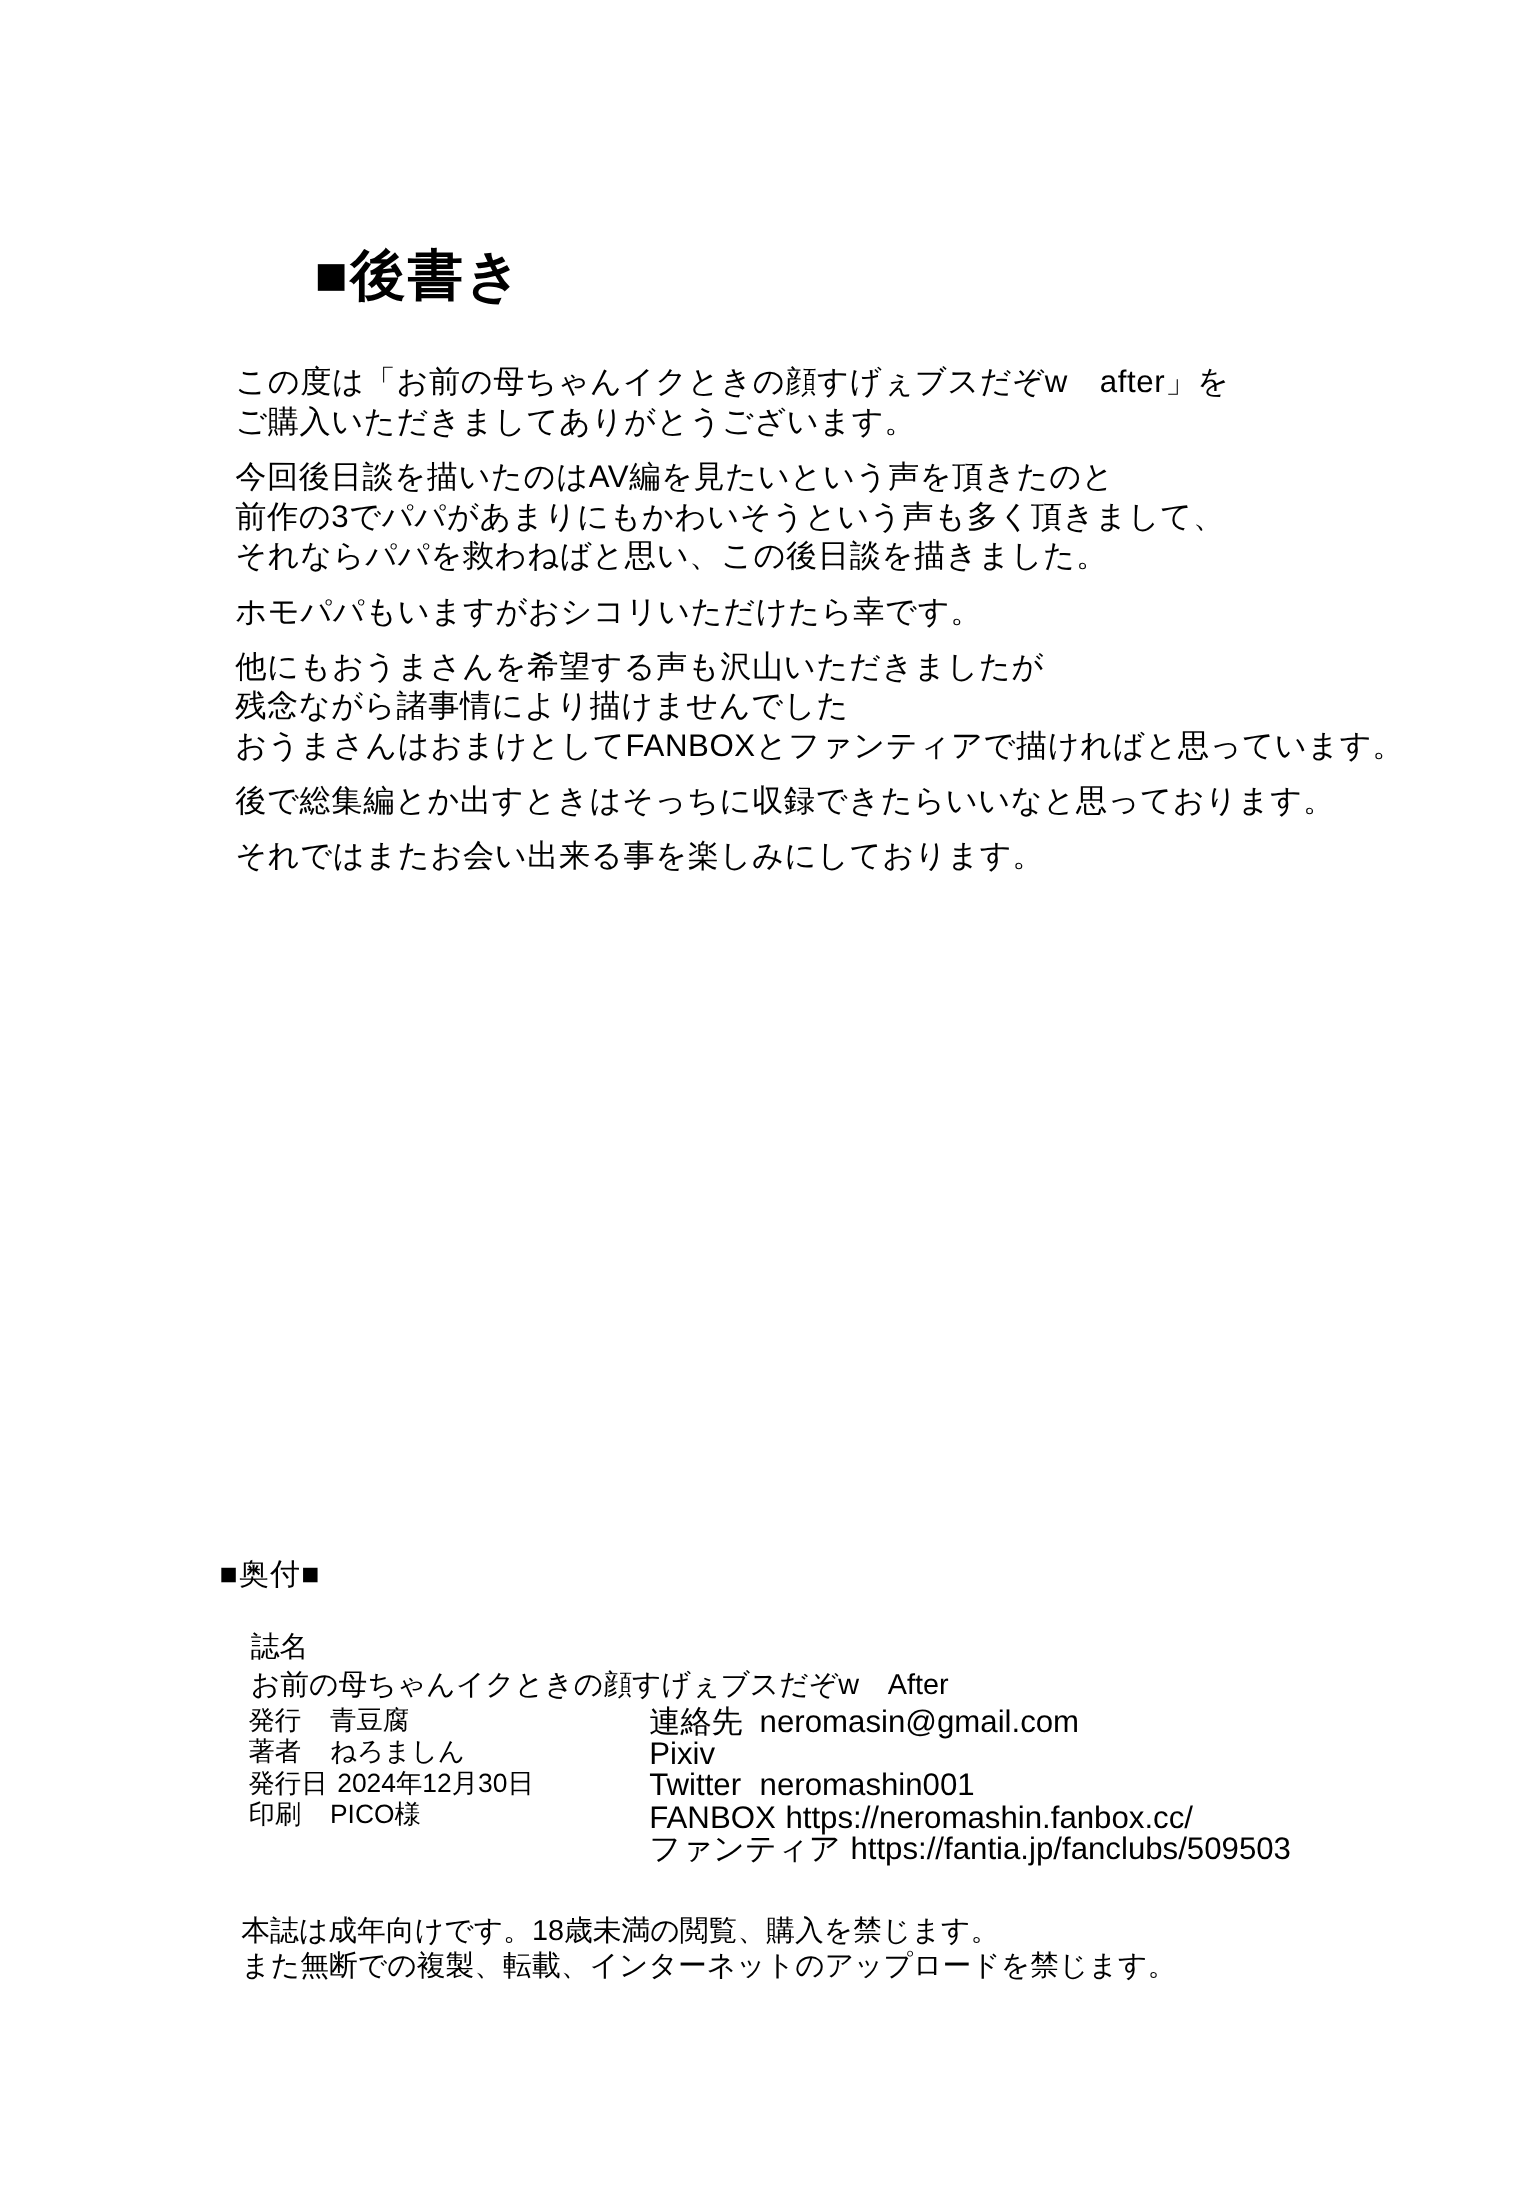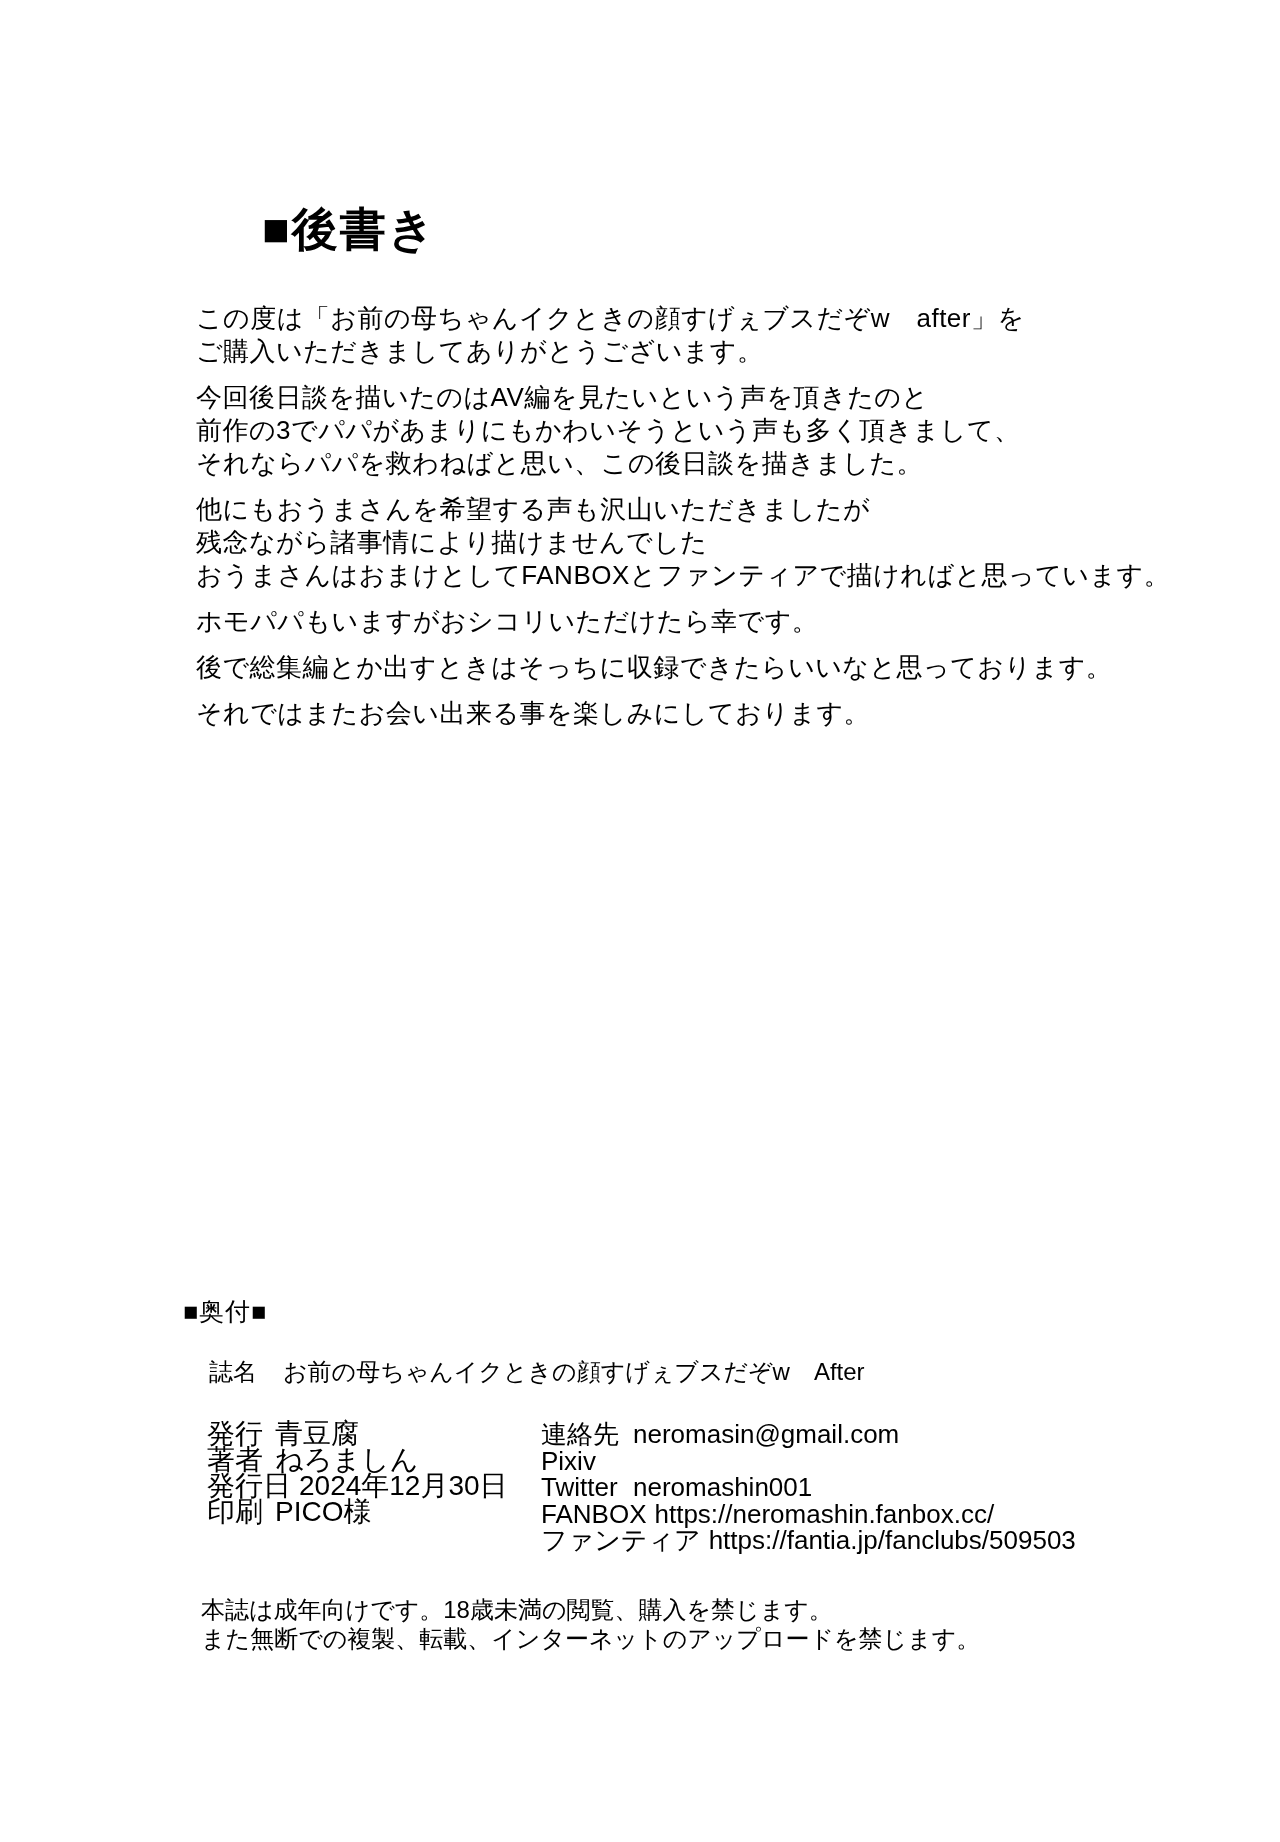--- a/index.html
+++ b/index.html
@@ -55,29 +55,30 @@
     letter-spacing: 1px;
     white-space: nowrap;
   }
   .book-title-row {
     position: absolute;
     left: 209px;
     top: 1356px;
     font-size: 24px;
     display: flex;
     white-space: pre;
+    flex-direction: column;
   }
   .book-title-row .col-label {
     margin-right: 26px;
   }
   .col-left {
     position: absolute;
     left: 207px;
     top: 1421px;
-    font-size: 28px;
+    font-size: 22px;
     line-height: 26px;
   }
   .col-right {
     position: absolute;
     left: 541px;
     top: 1421px;
     font-size: 26px;
     line-height: 26.5px;
   }
   .col-row {
@@ -112,26 +113,26 @@
     <p class="para">
       <span class="line">この度は「お前の母ちゃんイクときの顔すげぇブスだぞw　after」を</span>
       <span class="line">ご購入いただきましてありがとうございます。</span>
     </p>
     <p class="para">
       <span class="line">今回後日談を描いたのはAV編を見たいという声を頂きたのと</span>
       <span class="line">前作の3でパパがあまりにもかわいそうという声も多く頂きまして、</span>
       <span class="line">それならパパを救わねばと思い、この後日談を描きました。</span>
     </p>
     <p class="para">
+      <span class="line">ホモパパもいますがおシコリいただけたら幸です。</span>
+    </p>
+    <p class="para">
       <span class="line">他にもおうまさんを希望する声も沢山いただきましたが</span>
       <span class="line">残念ながら諸事情により描けませんでした</span>
       <span class="line">おうまさんはおまけとしてFANBOXとファンティアで描ければと思っています。</span>
-    </p>
-    <p class="para">
-      <span class="line">ホモパパもいますがおシコリいただけたら幸です。</span>
     </p>
     <p class="para">
       <span class="line">後で総集編とか出すときはそっちに収録できたらいいなと思っております。</span>
     </p>
     <p class="para">
       <span class="line">それではまたお会い出来る事を楽しみにしております。</span>
     </p>
   </div>
 
   <div class="okuzuke-header">■奥付■</div>

